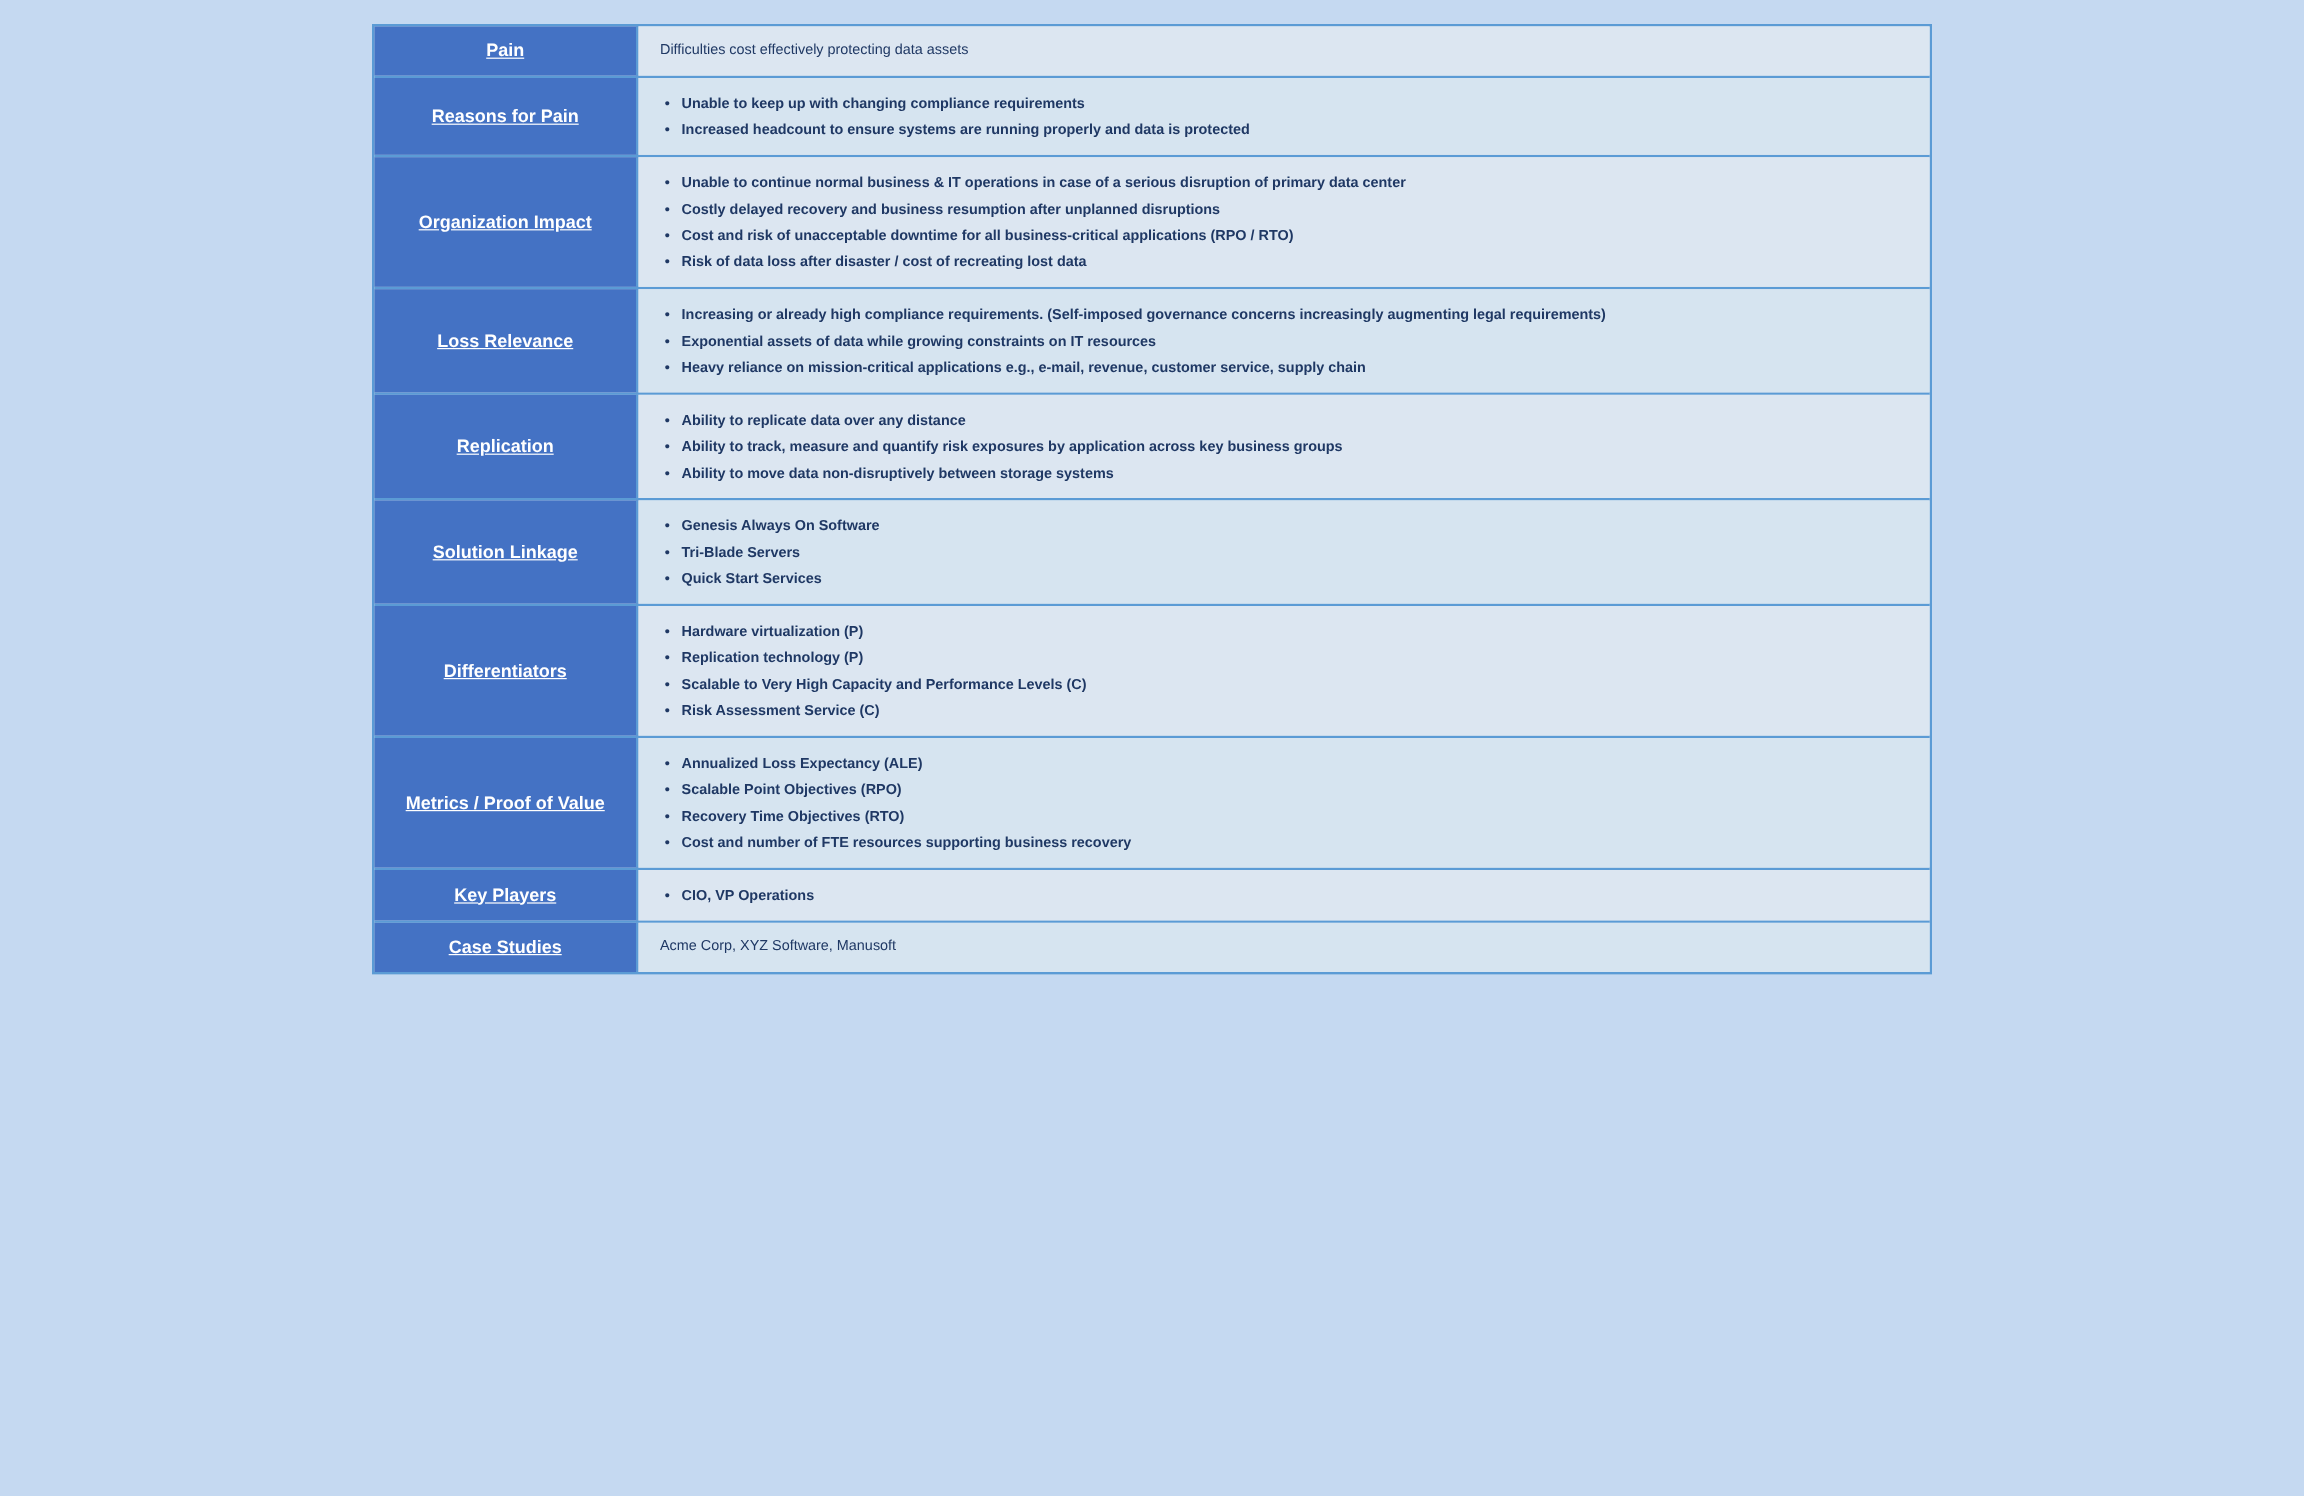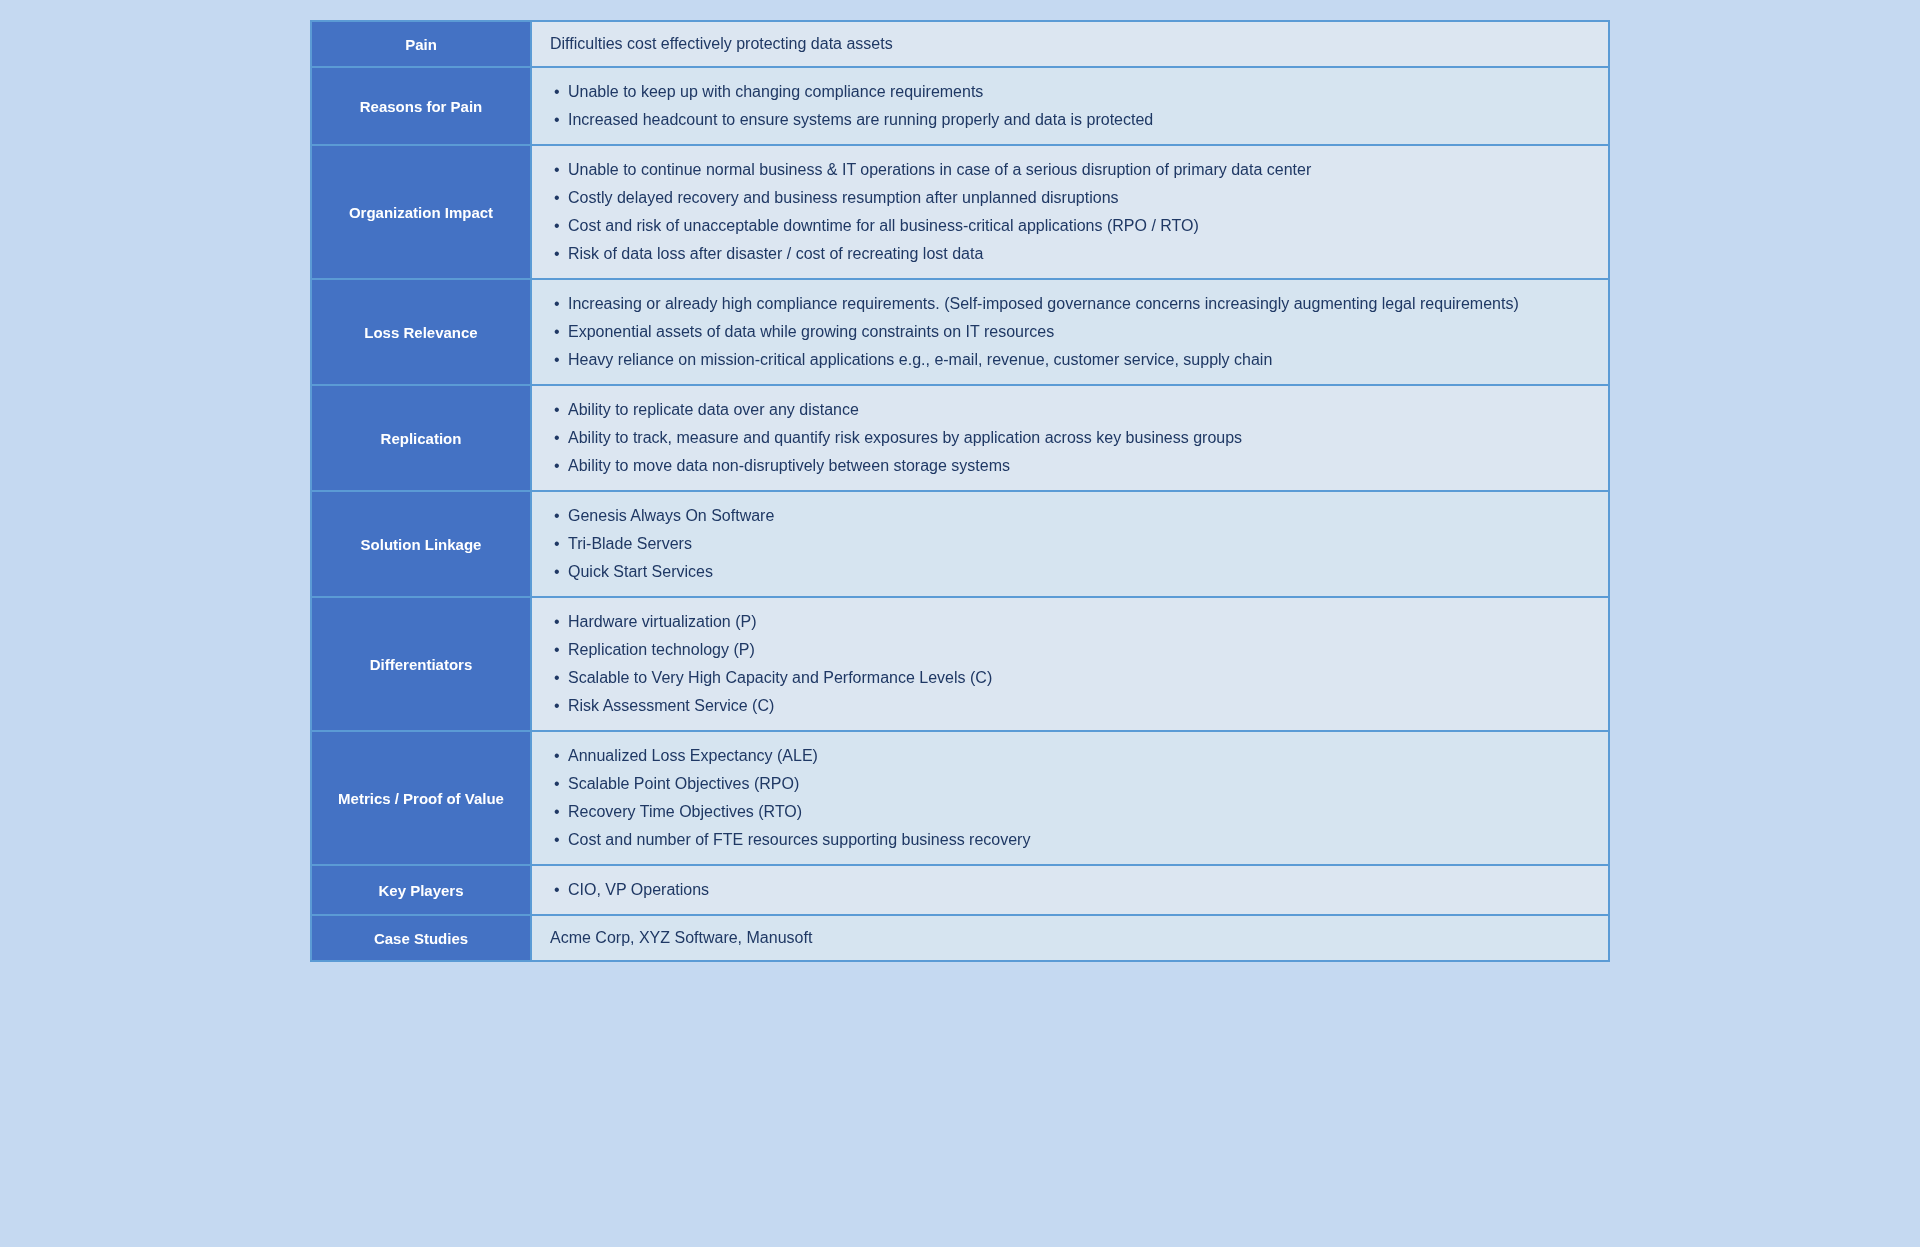--- a/index.html
+++ b/index.html
@@ -39,37 +39,38 @@
       background: #4472c4;
       color: #ffffff;
       font-weight: bold;
       font-size: 15px;
       display: flex;
       align-items: center;
       justify-content: center;
       text-align: center;
       padding: 12px 15px;
       border-right: 2px solid #5b9bd5;
+      text-decoration: underline;
     }
 
     .content-cell {
       flex: 1;
       background: #dce6f1;
       padding: 10px 18px;
-      font-size: 16px;
+      font-size: 12px;
       color: #1f3864;
       display: flex;
-      align-items: center;
     }
 
     .content-cell ul {
       list-style: none;
       padding: 0;
       margin: 0;
       width: 100%;
+      font-weight: bold;
     }
 
     .content-cell ul li {
       padding: 2px 0;
       padding-left: 18px;
       position: relative;
       line-height: 1.5;
     }
 
     .content-cell ul li::before {

